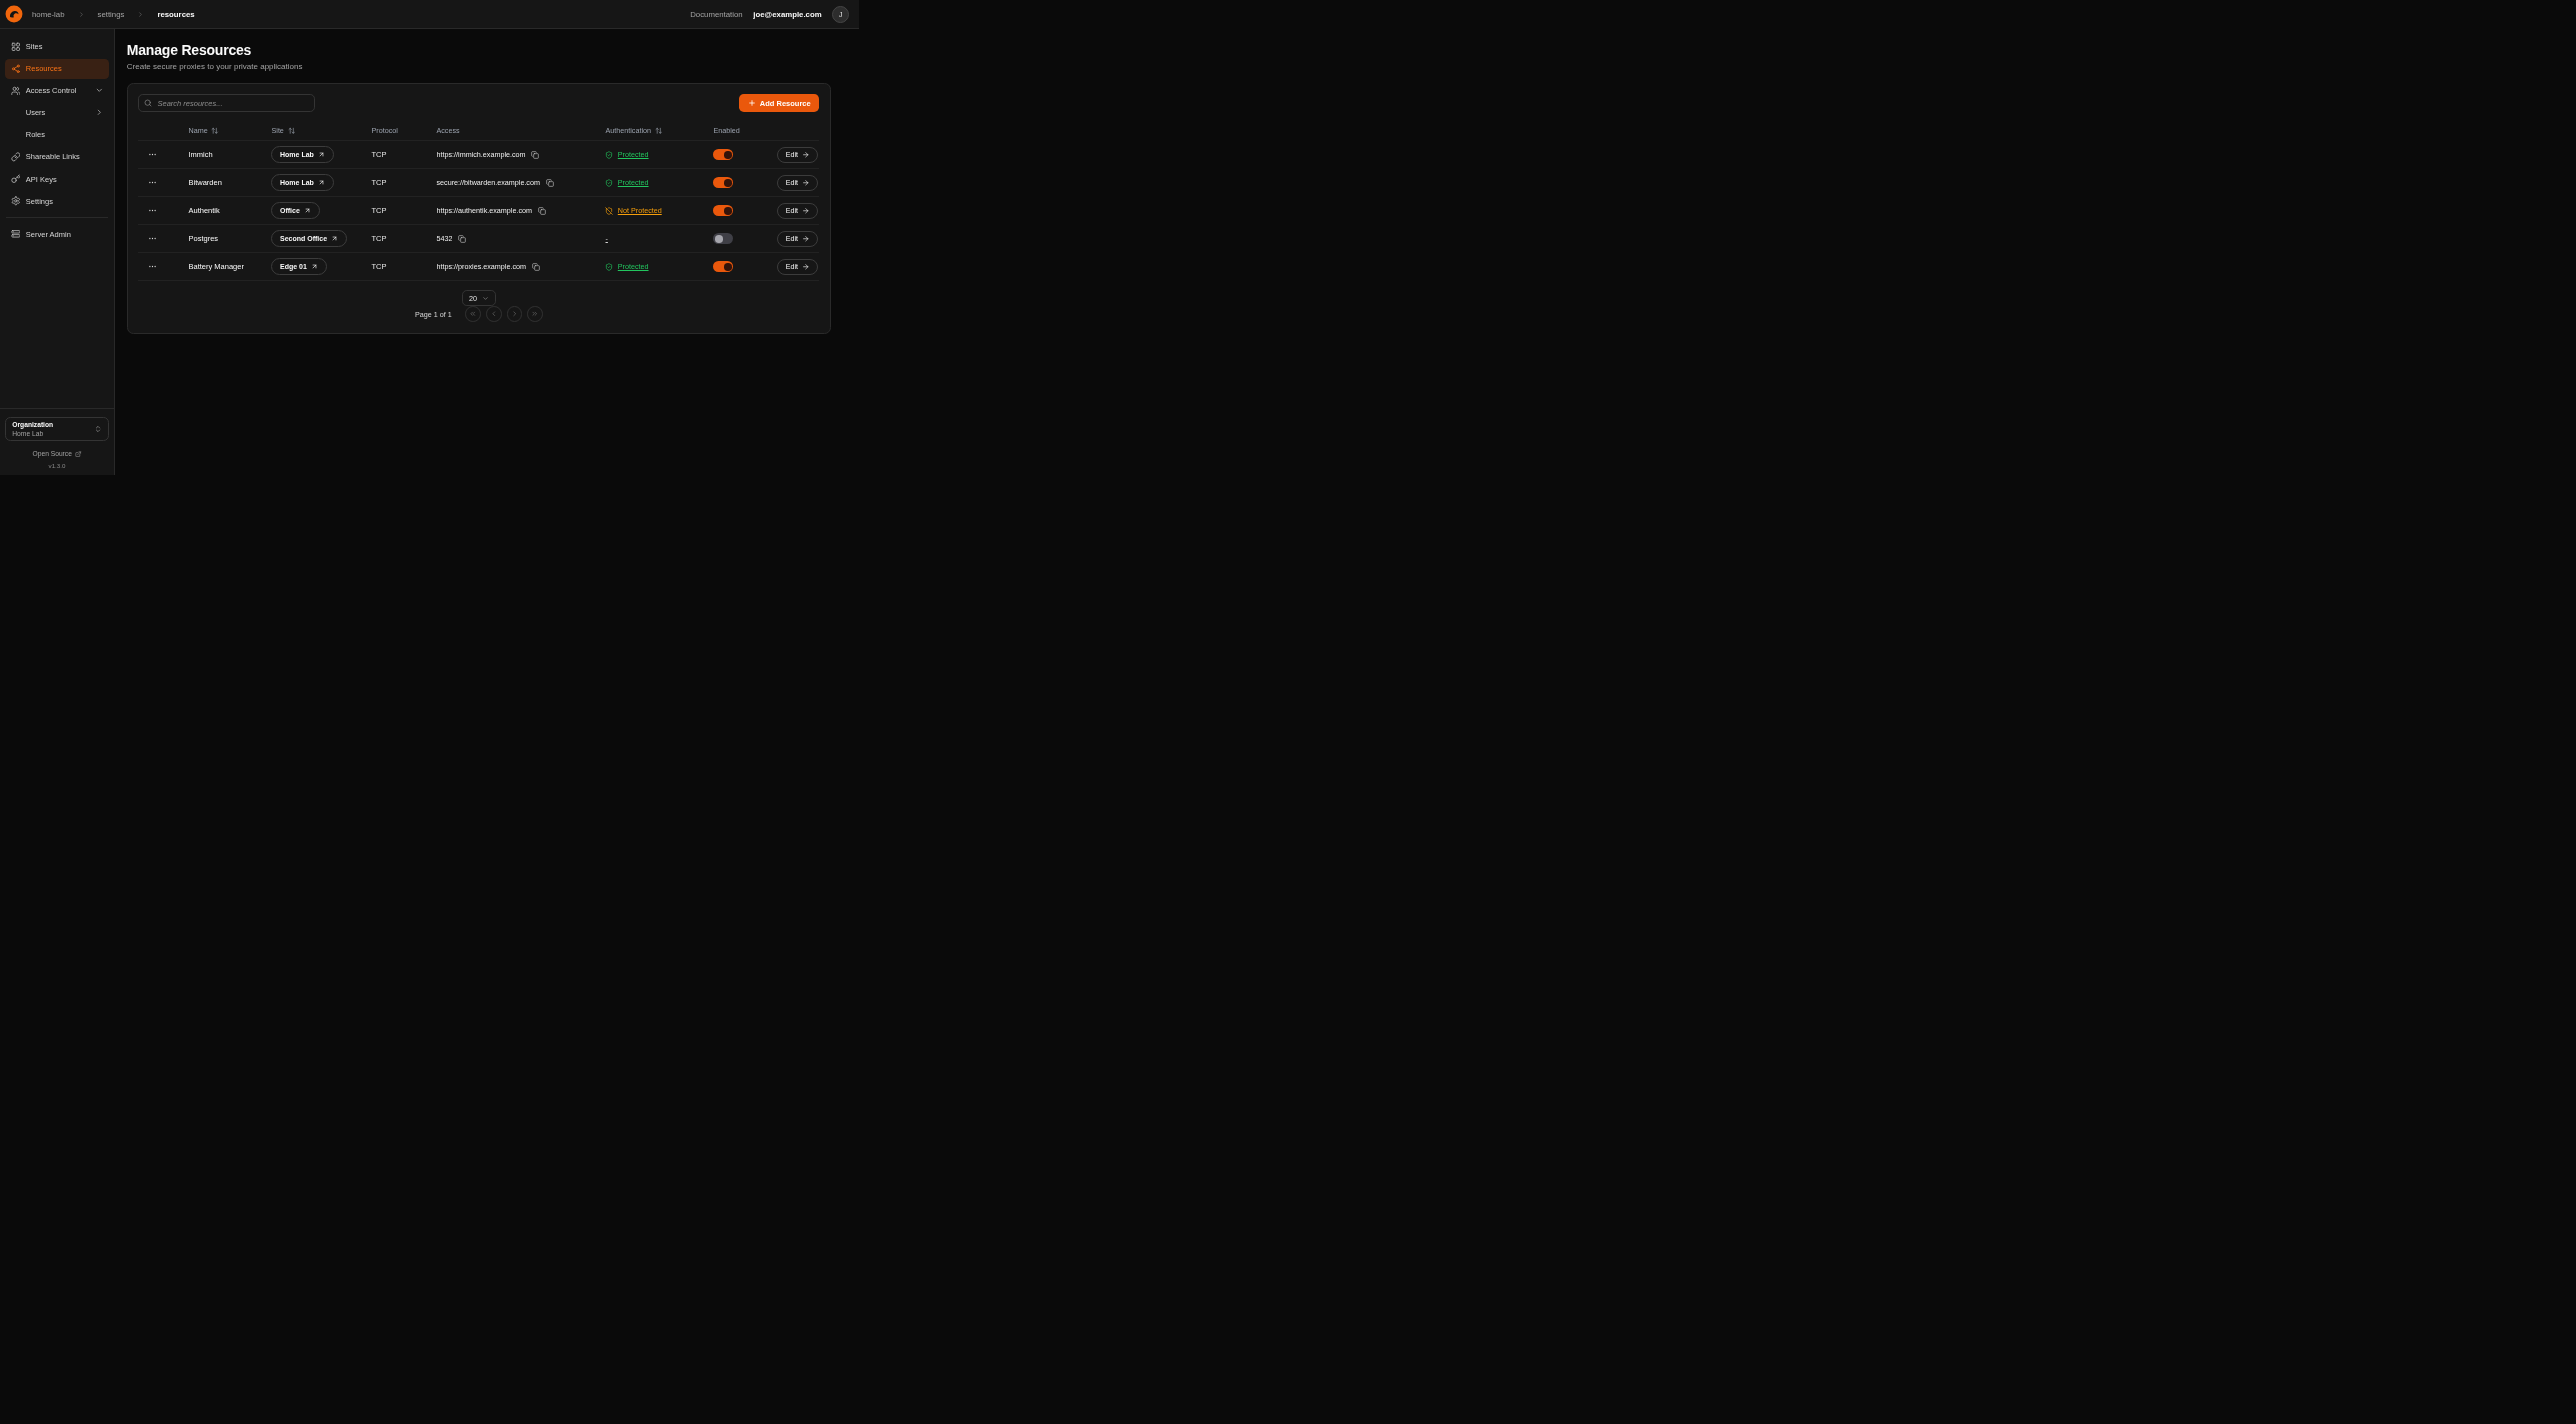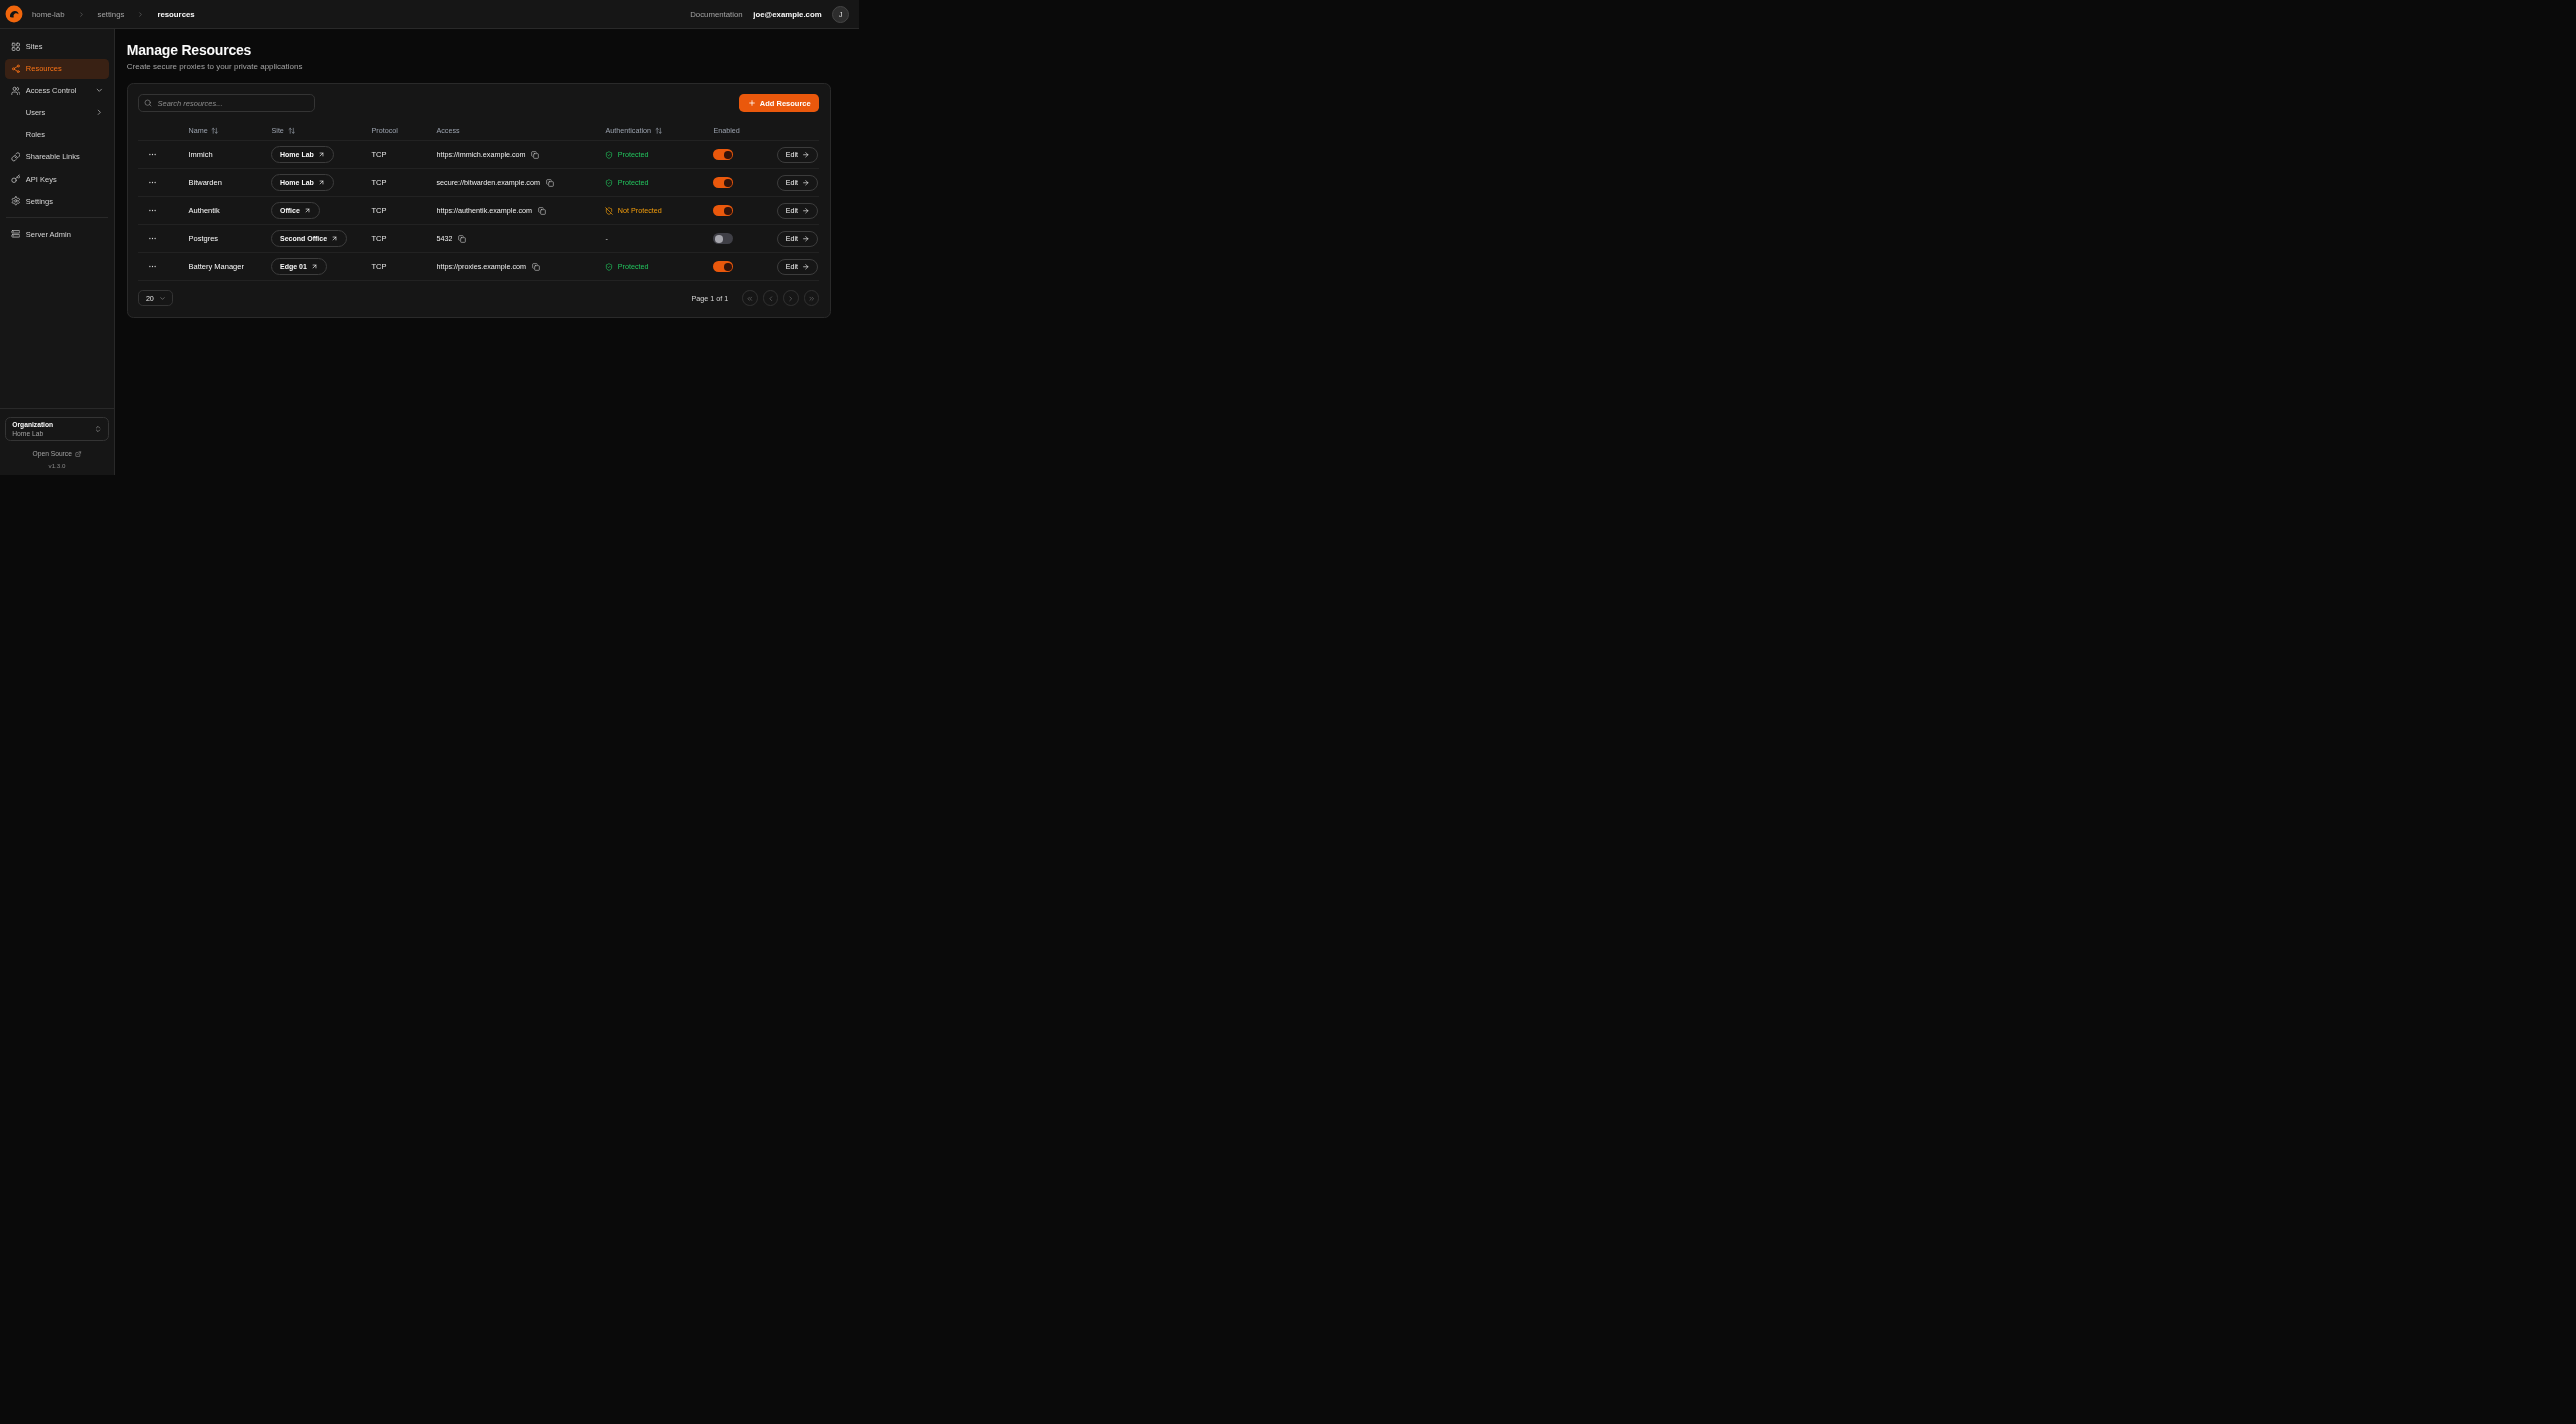--- a/index.html
+++ b/index.html
@@ -107,39 +107,39 @@
     display:inline-flex; align-items:center; gap:4.3px; height:16.6px; padding:0 7.5px; border-radius:8.6px;
     border:0.5px solid #3c3c3c; background:transparent; color:#fafafa; font-size:7px; font-weight:700;
     cursor:pointer; font-family:inherit; white-space:nowrap;
   }
   .site-pill svg { width:7px; height:7px; }
   .c-proto { font-size:7.5px; color:#e8e8e8; }
   .c-access { gap:5.9px; font-size:7.2px; color:#f0f0f0; }
   .access-text { white-space:nowrap; overflow:hidden; text-overflow:ellipsis; }
   .copy-btn { background:none; border:none; color:#d0d0d0; cursor:pointer; padding:0; display:flex; flex:none; }
   .copy-btn svg { width:8px; height:8px; stroke-width:1.8; }
-  .c-auth { gap:4.3px; font-size:7.2px; }
+  .c-auth { gap:4.3px; font-size:7.2px;text-decoration:underline; }
   .c-auth svg { width:8px; height:8px; flex:none; }
   .auth-protected { color:var(--success); }
   .auth-not_protected { color:var(--warning); }
   .auth-none { color:#d4d4d4; }
   .toggle { width:20px; height:10.7px; border-radius:536px; border:none; background:#3f3f46; position:relative; cursor:pointer; flex:none; }
   .toggle .knob { position:absolute; top:1.6px; left:1.6px; width:7.5px; height:7.5px; border-radius:50%; background:#a6a6ad; }
   .toggle.on { background:var(--accent); }
   .toggle.on .knob { left:auto; right:1.6px; background:#33130a; }
   .c-edit { justify-content:flex-end; padding-right:1.1px; }
   .edit-btn {
     display:inline-flex; align-items:center; gap:4.3px; height:16px; padding:0 7.5px; border-radius:8.6px;
     border:0.5px solid #3c3c3c; background:transparent; color:#fafafa; font-size:7px; font-weight:500;
     cursor:pointer; font-family:inherit;
   }
   .edit-btn svg { width:7.5px; height:7.5px; }
 
   
-  .card-footer { display:flex; align-items:center; justify-content:space-between; margin-top:9px; }
+  .card-footer { display:flex; align-items:center; justify-content:space-between; margin-top:9px;flex-direction:column; }
   .page-size {
     display:inline-flex; align-items:center; gap:4.8px; height:16px; padding:0 6.4px; border-radius:4.8px;
     border:0.5px solid #343434; background:transparent; color:#e5e5e5; font-size:7.2px; cursor:pointer; font-family:inherit;
   }
   .page-size svg { width:7px; height:7px; color:#9a9a9a; }
   .pager { display:flex; align-items:center; gap:5px; }
   .page-info { font-size:7.2px; color:#d8d8d8; margin-right:8.6px; }
   .pg-btn {
     width:15.6px; height:15.6px; border-radius:50%; border:0.5px solid #313131; background:transparent;
     color:#6f6f6f; display:flex; align-items:center; justify-content:center; cursor:pointer;

